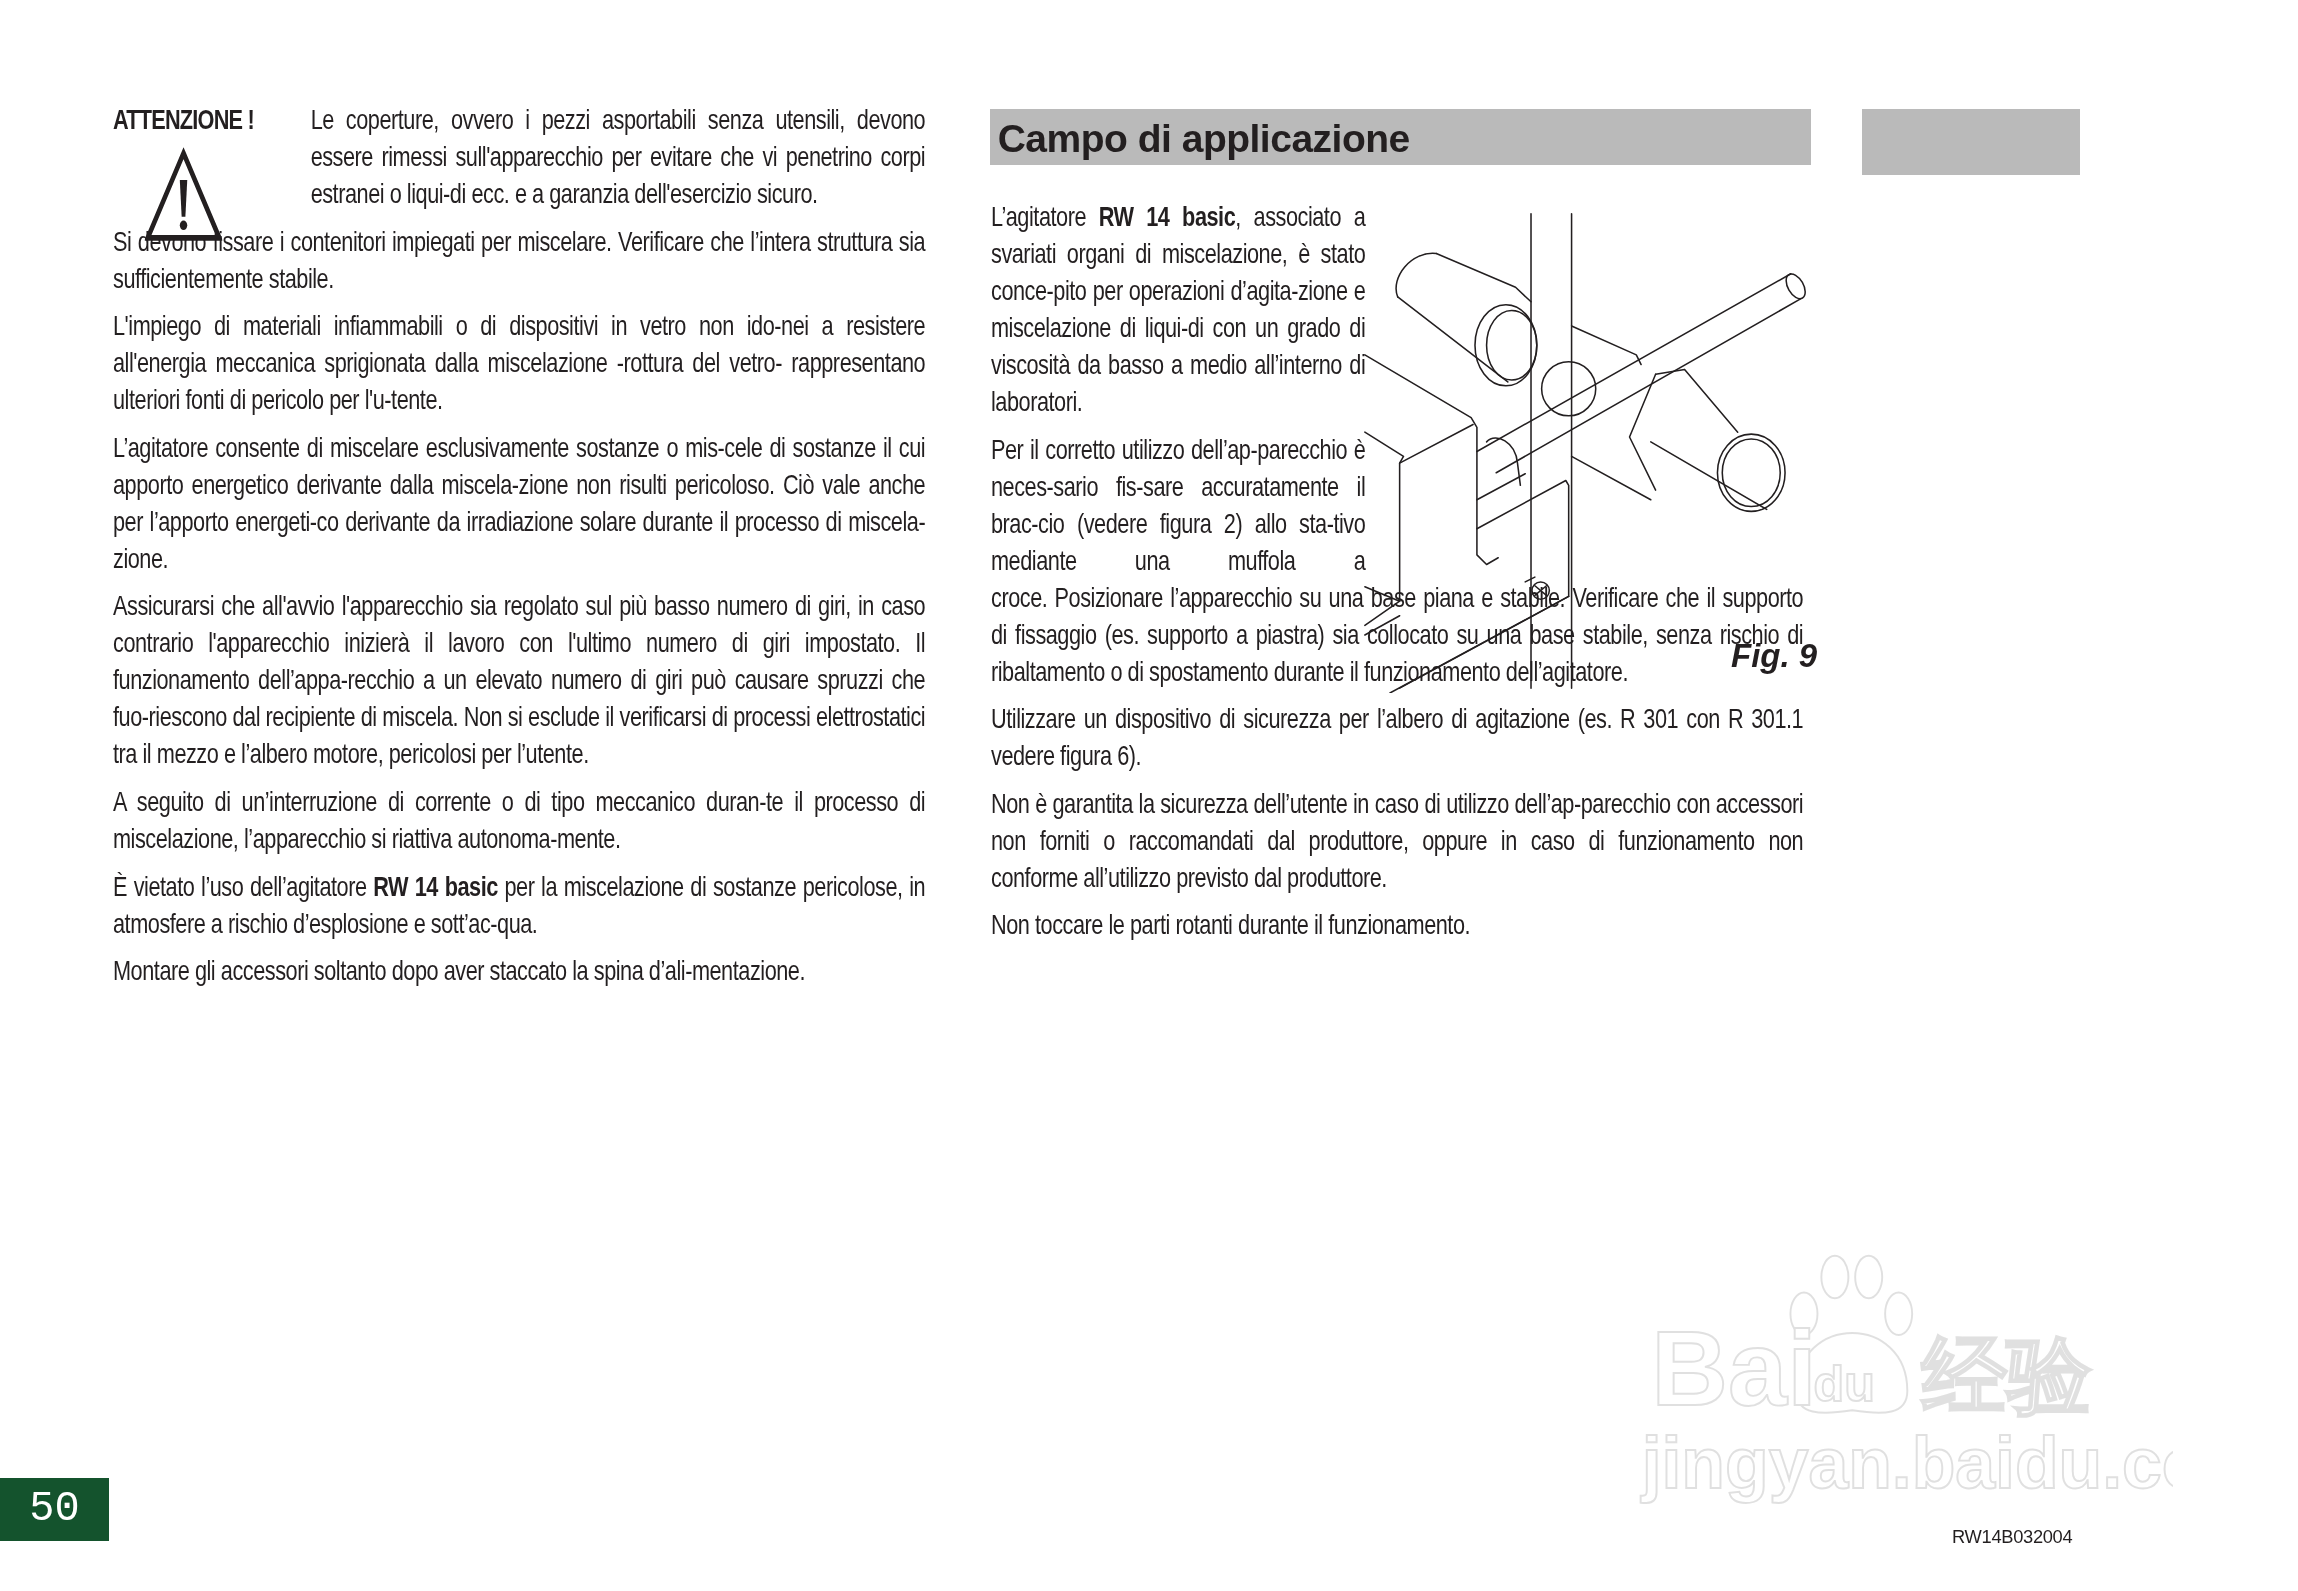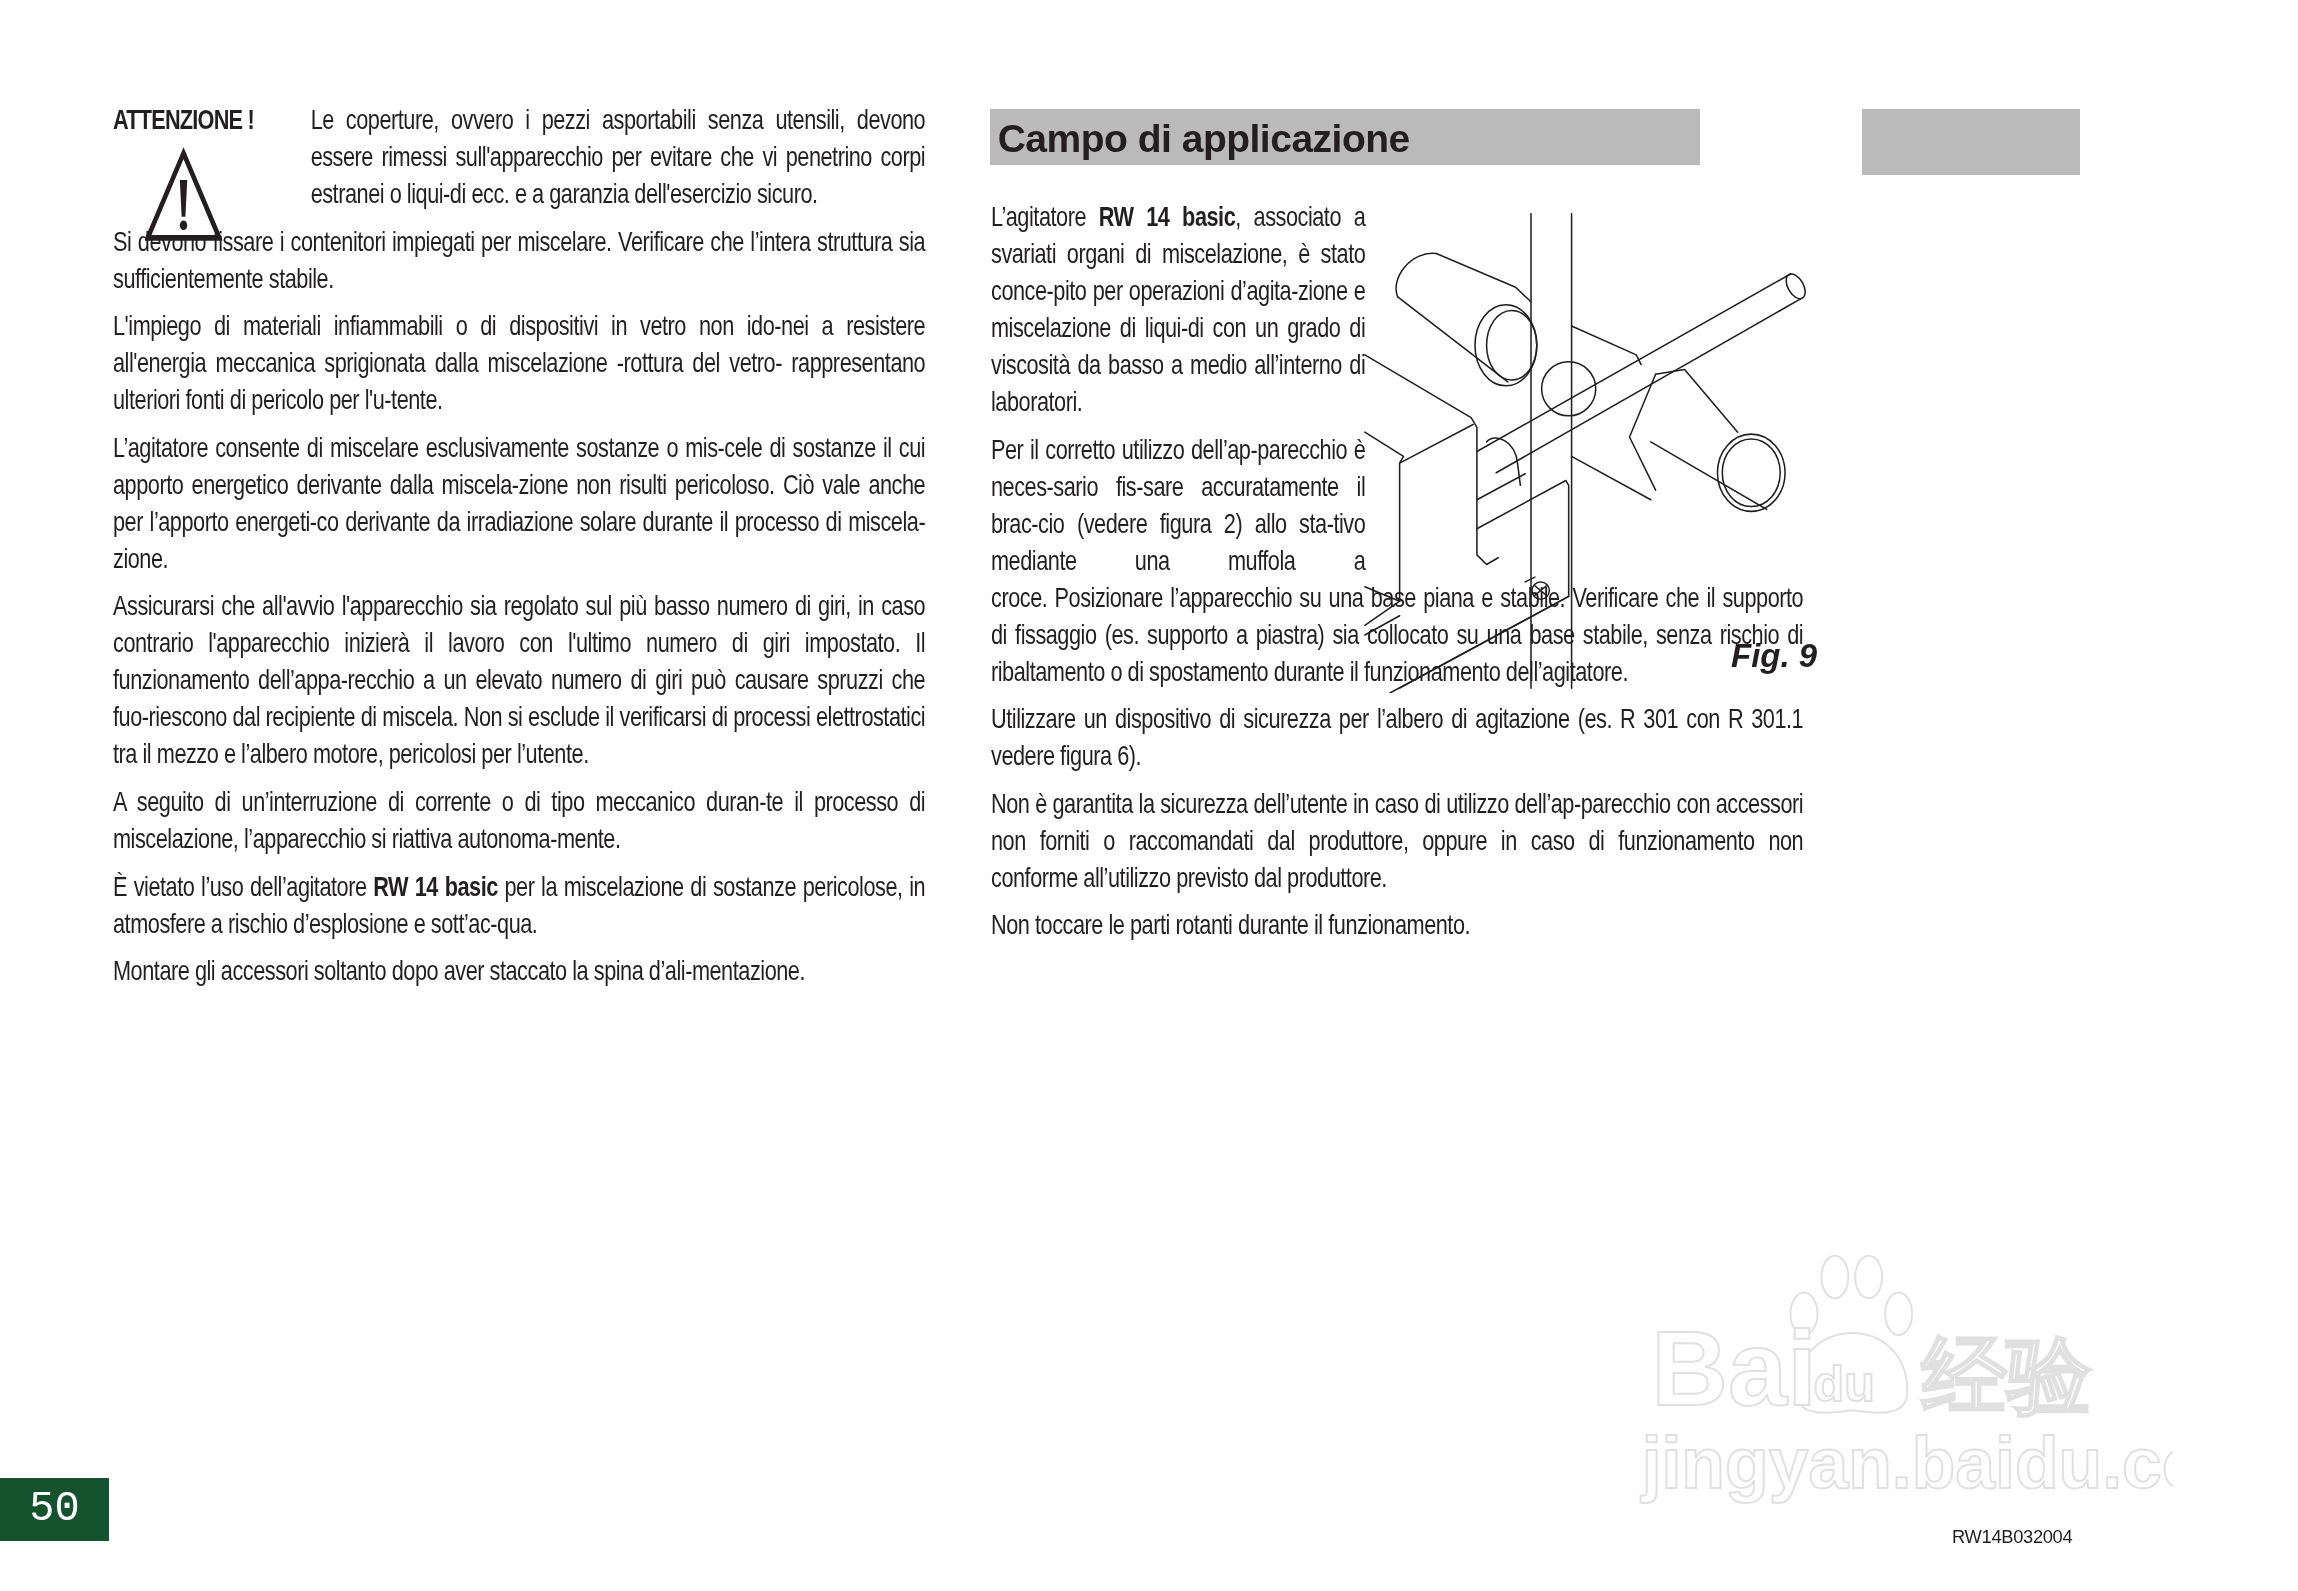--- a/index.html
+++ b/index.html
@@ -8,21 +8,21 @@
   .col { position:absolute; font-size:28px; line-height:37px; letter-spacing:-0.6px;
          transform-origin:0 0; }
   .col p { margin:0 0 10.6px 0; text-align:justify; text-align-last:left; hyphens:manual; }
   #left-col { left:113px; top:101px; width:1048px; transform:scaleX(0.775); }
   #right-col { left:991px; top:198px; width:1048px; transform:scaleX(0.775); }
   .warn-block { position:relative; }
   .warn-label { font-weight:bold; position:absolute; left:0; top:0; letter-spacing:-1px; }
   .warn-text { margin-left:255px !important; }
   .warn-icon { position:absolute; left:41px; top:46px; width:100px; height:97px; }
   .b { font-weight:bold; }
-  #header-bar { position:absolute; left:990px; top:109px; width:710px; height:56px; background:#bababa; }
+  #header-bar { position:absolute; left:990px; top:109px; width:821px; height:56px; background:#bababa; }
   #header-title { position:absolute; left:7.7px; top:7.7px; font-size:39px; font-weight:bold; color:#231f20;
                   letter-spacing:-0.5px; white-space:nowrap; }
   #side-tab { position:absolute; left:1862px; top:109px; width:218px; height:66px; background:#bababa; }
   #figure { position:absolute; left:1361px; top:210px; width:454px; height:483px; }
   #fig-caption { position:absolute; left:1731px; top:637px; font-size:33px; font-weight:bold; font-style:italic; color:#231f20; }
   .float-wrap { width:343px; }
   .float-wrap p { text-align:justify; text-align-last:justify; }
   #page-num { position:absolute; left:0; top:1478px; width:109px; height:63px; background:#14532d; color:#ffffff;
               font-size:42px; line-height:63px; text-align:center;font-family:Liberation Mono, monospace; }
   #doc-code { position:absolute; left:1952px; top:1526px; font-size:18.3px; color:#231f20; letter-spacing:-0.3px;text-align:center; }

